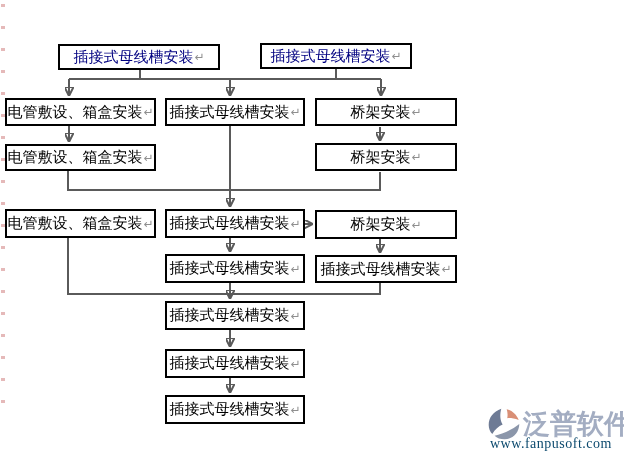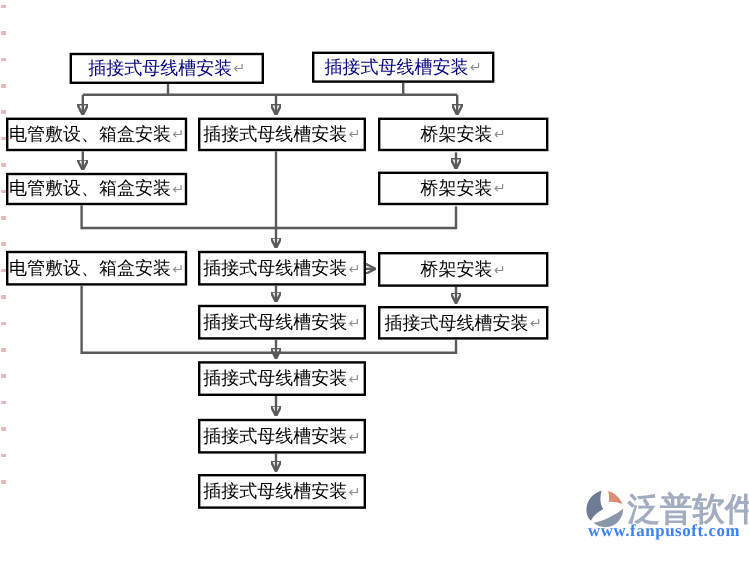--- a/index.html
+++ b/index.html
@@ -45,22 +45,22 @@
   
   .watermark{position:absolute;left:486px;top:404px;width:136px;height:50px;z-index:3;}
   .wm-logo{position:absolute;left:0;top:2px;width:36px;height:36px;}
   .wm-brand{
     position:absolute;left:37px;top:2px;
     font-size:27px;font-weight:bold;letter-spacing:0px;
     color:#a3adc2;font-family:"Liberation Sans",sans-serif;white-space:nowrap;
   }
   .wm-url{
     position:absolute;left:4px;top:32px;
-    font-size:14px;font-weight:bold;
-    color:#3b82f6;font-family:"Liberation Serif",serif;white-space:nowrap;letter-spacing:0.5px;
+    font-size:14px;font-weight:normal;
+    color:#0c4a6e;font-family:"Liberation Serif",serif;white-space:nowrap;letter-spacing:0.5px;
   }
 </style>
 </head>
 <body>
 
 <div id="stage">
 
   <div class="edge-marks"></div>
 
   <svg id="wires" width="624" height="468" viewBox="0 0 624 468">

